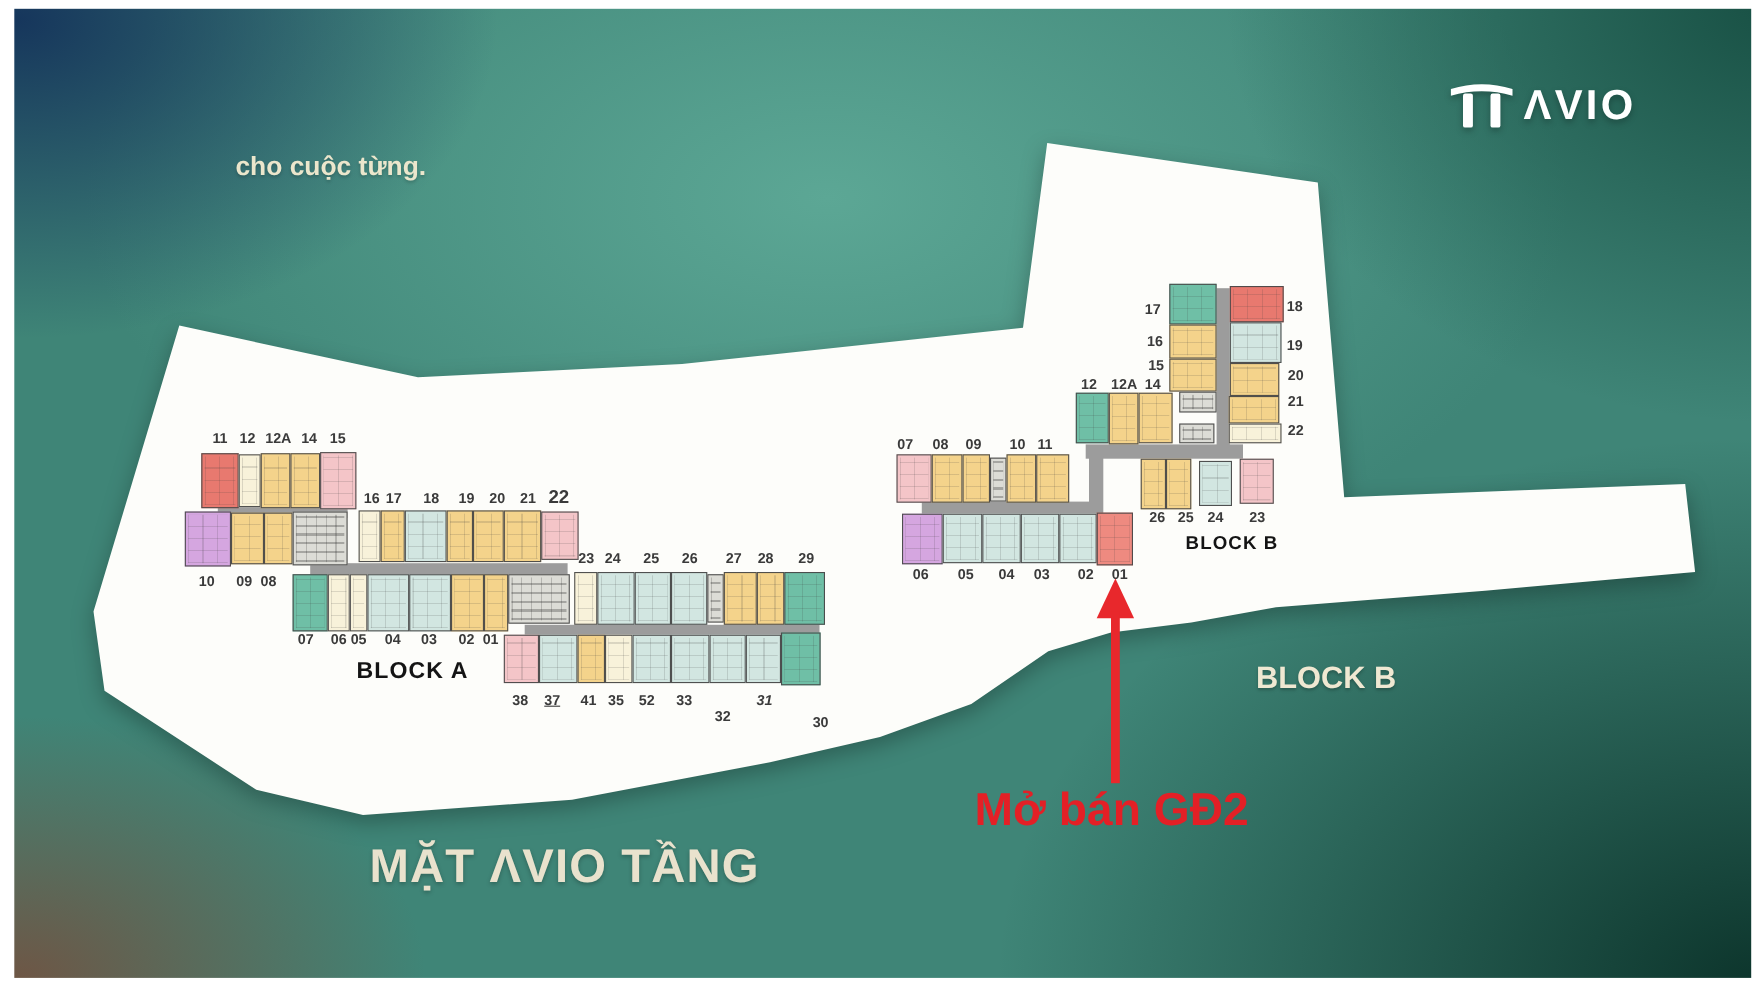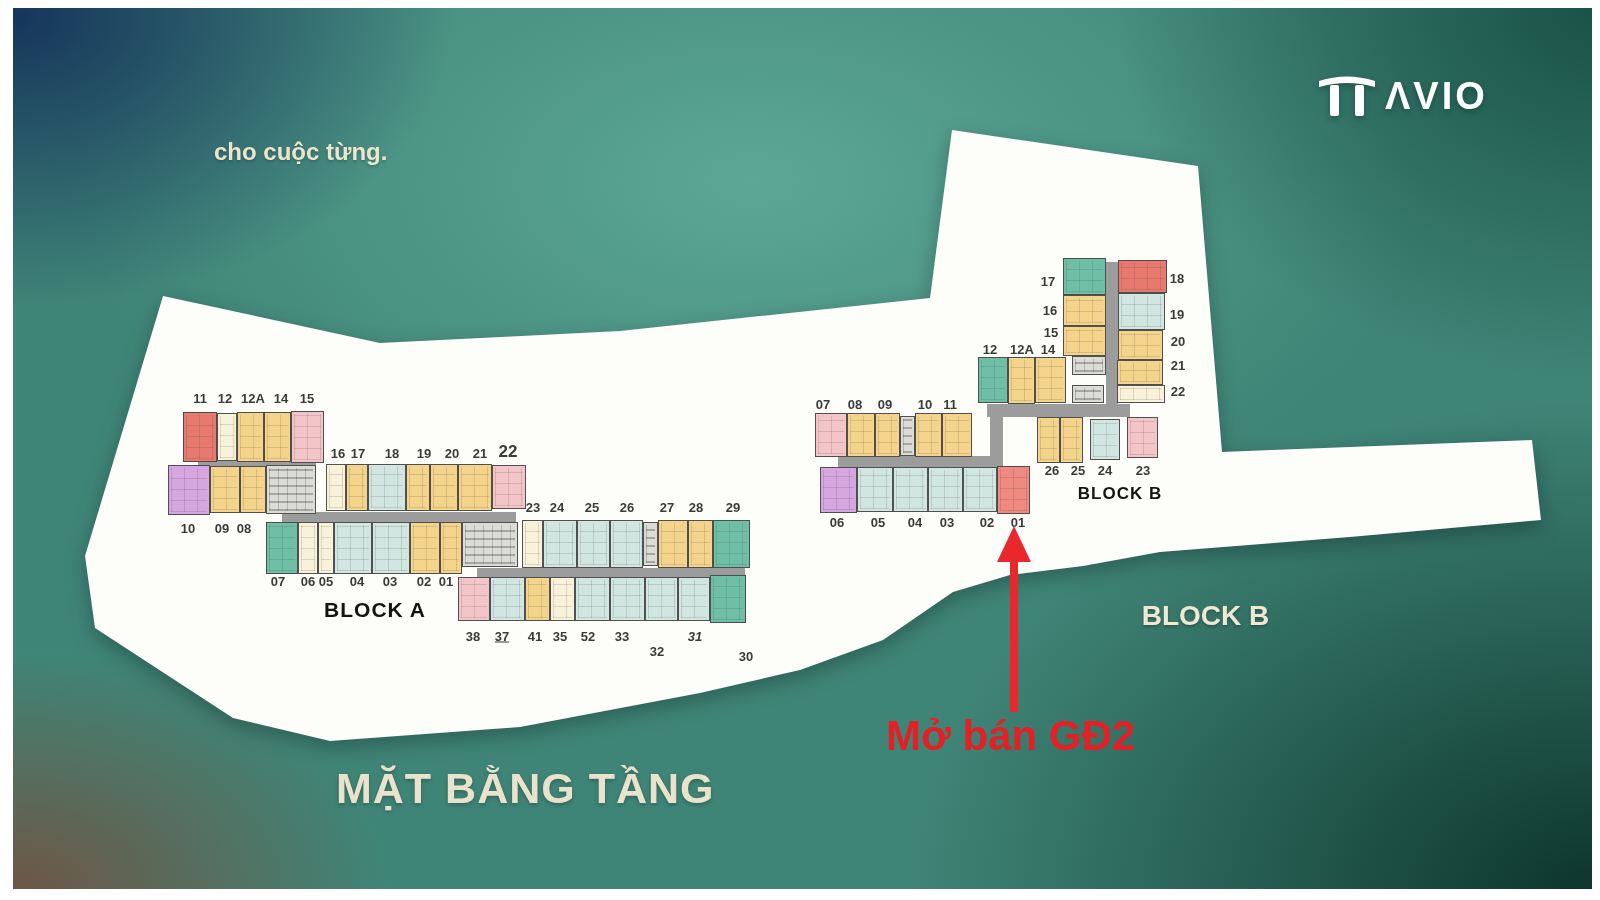--- a/index.html
+++ b/index.html
@@ -243,14 +243,14 @@
     <div>BLOCK B</div>
   </div>
 
   <svg class="sale-arrow" width="44" height="190" viewBox="0 0 44 190">
     <polygon points="22,0 5,36 39,36" fill="#e8282c"></polygon>
     <rect x="18" y="30" width="8" height="156" fill="#e8282c"></rect>
   </svg>
 
   <div class="sale">Mở bán GĐ2</div>
 
-  <div class="floor-title">MẶT BẰNG TẦNG</div>
+  <div class="floor-title">MẶT ΛVIO TẦNG</div>
 </div>
 
 </body></html>

